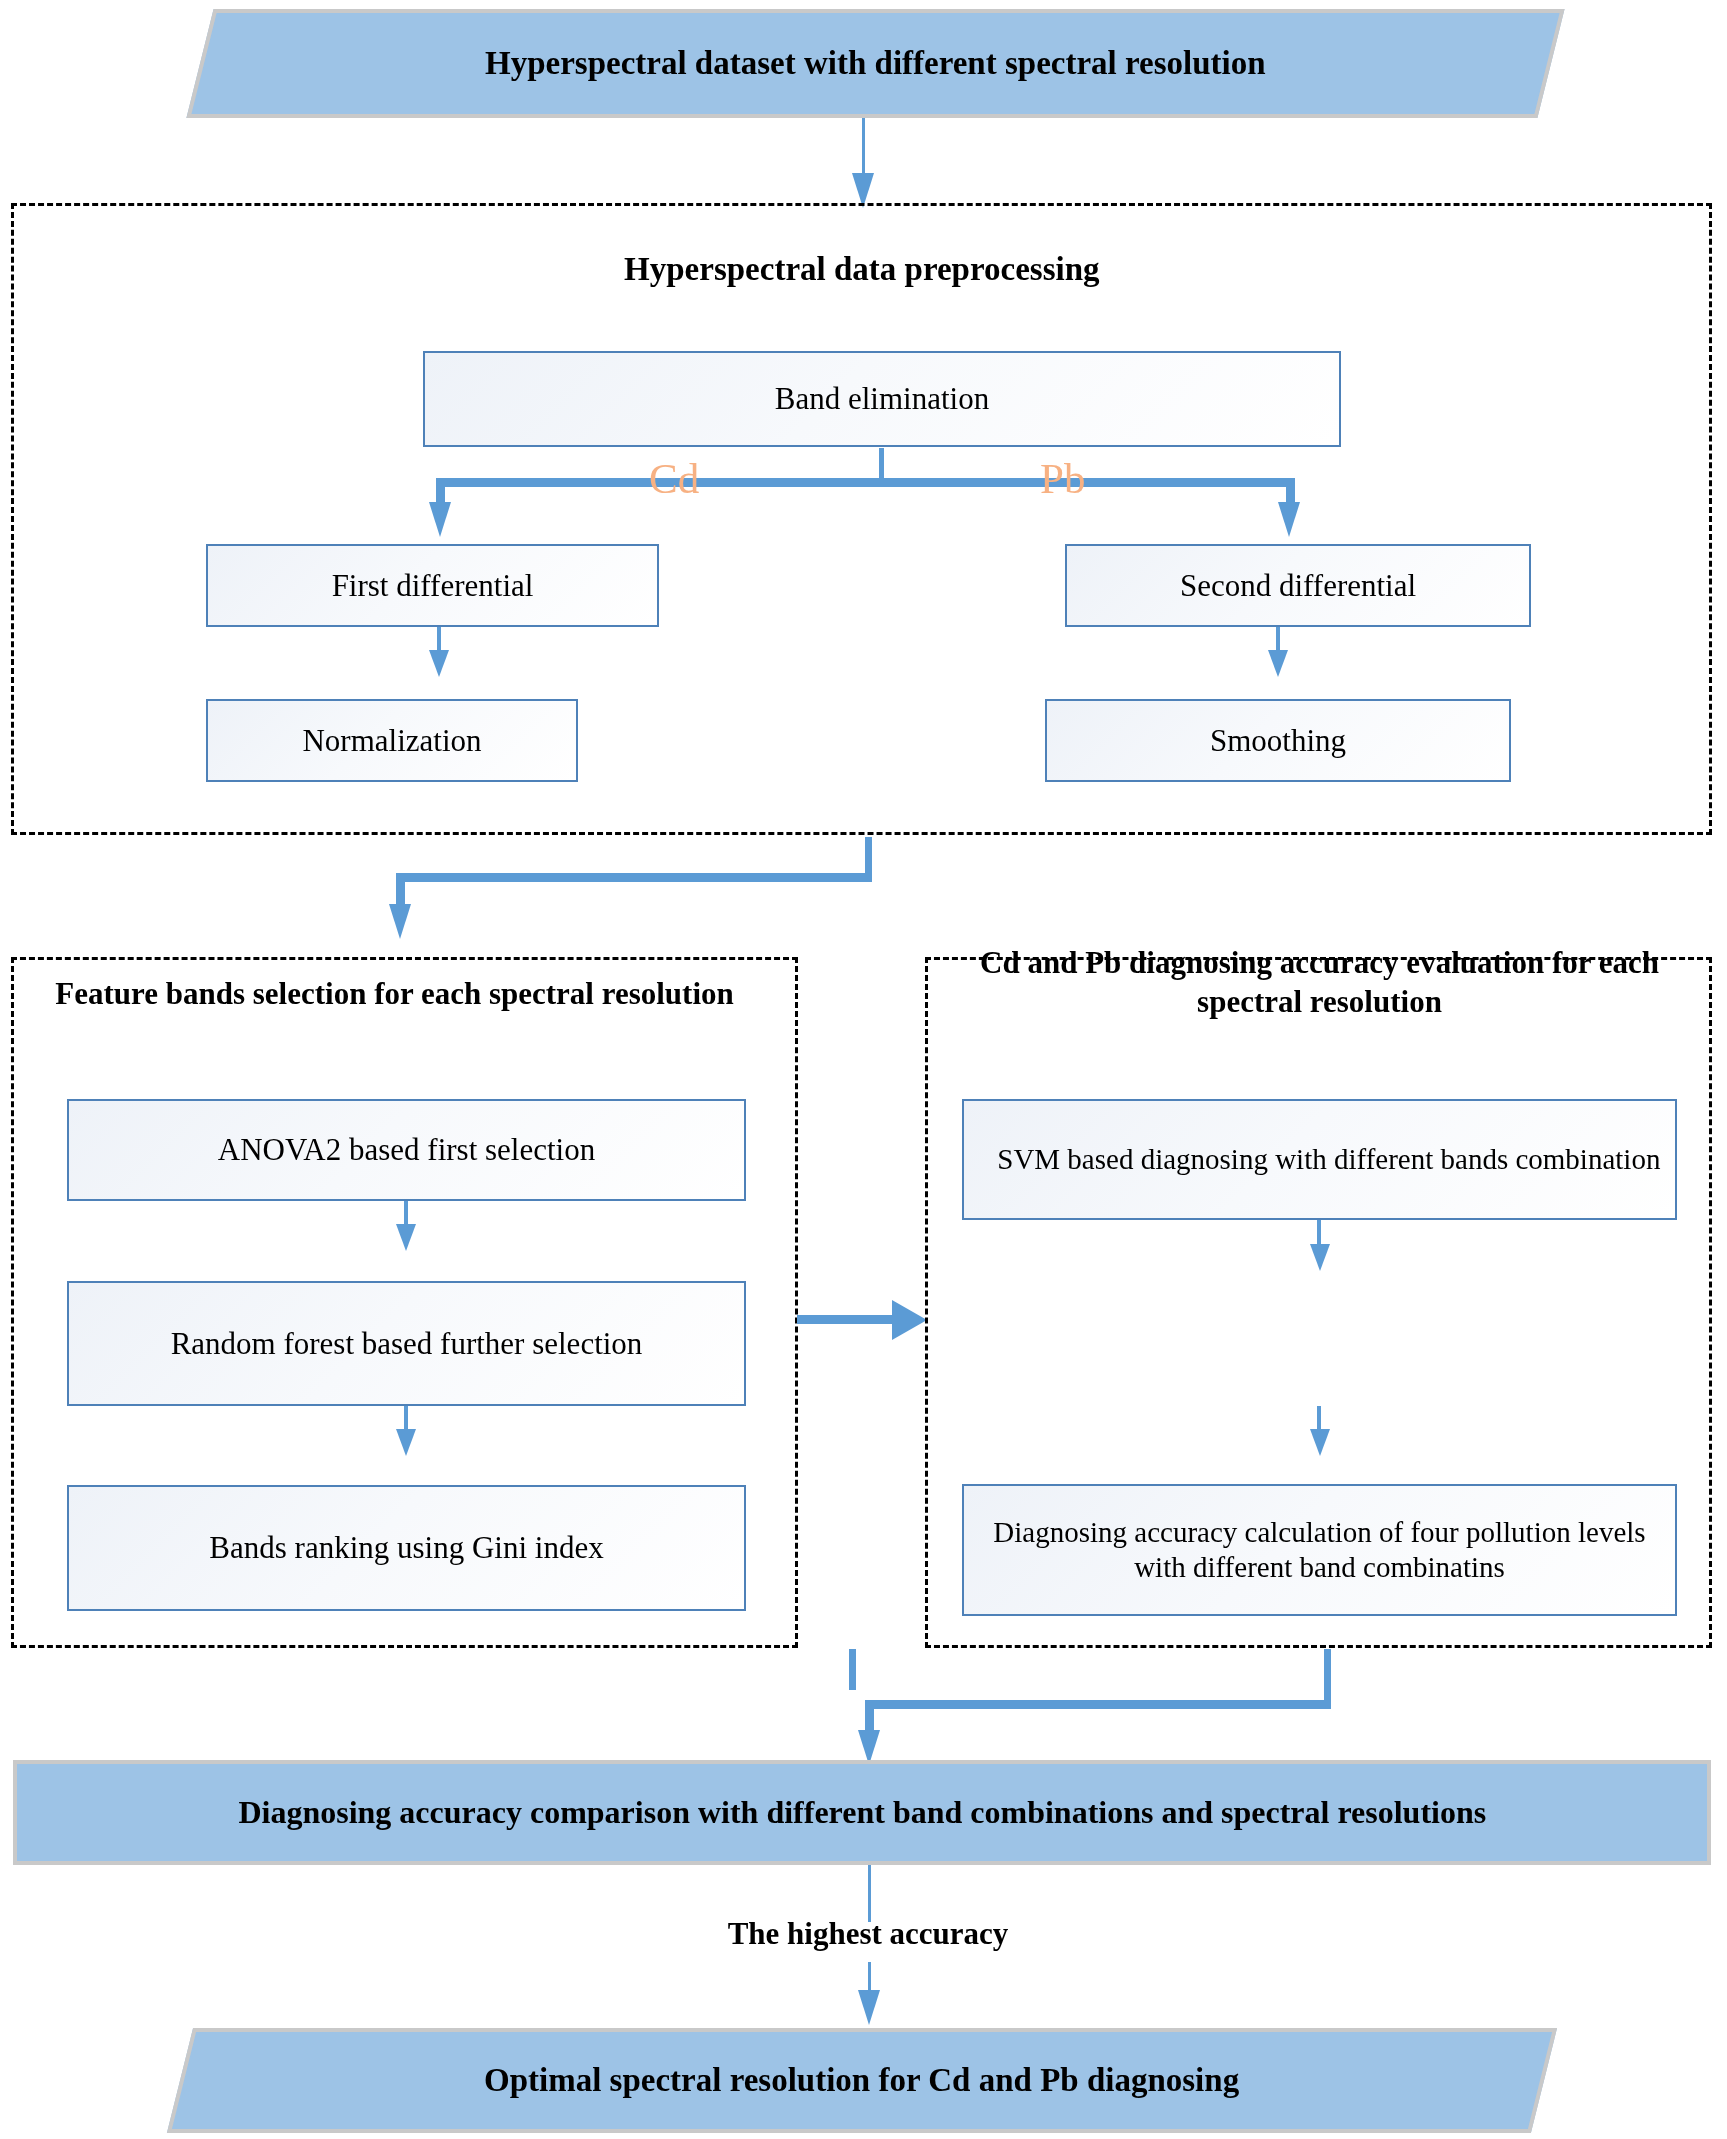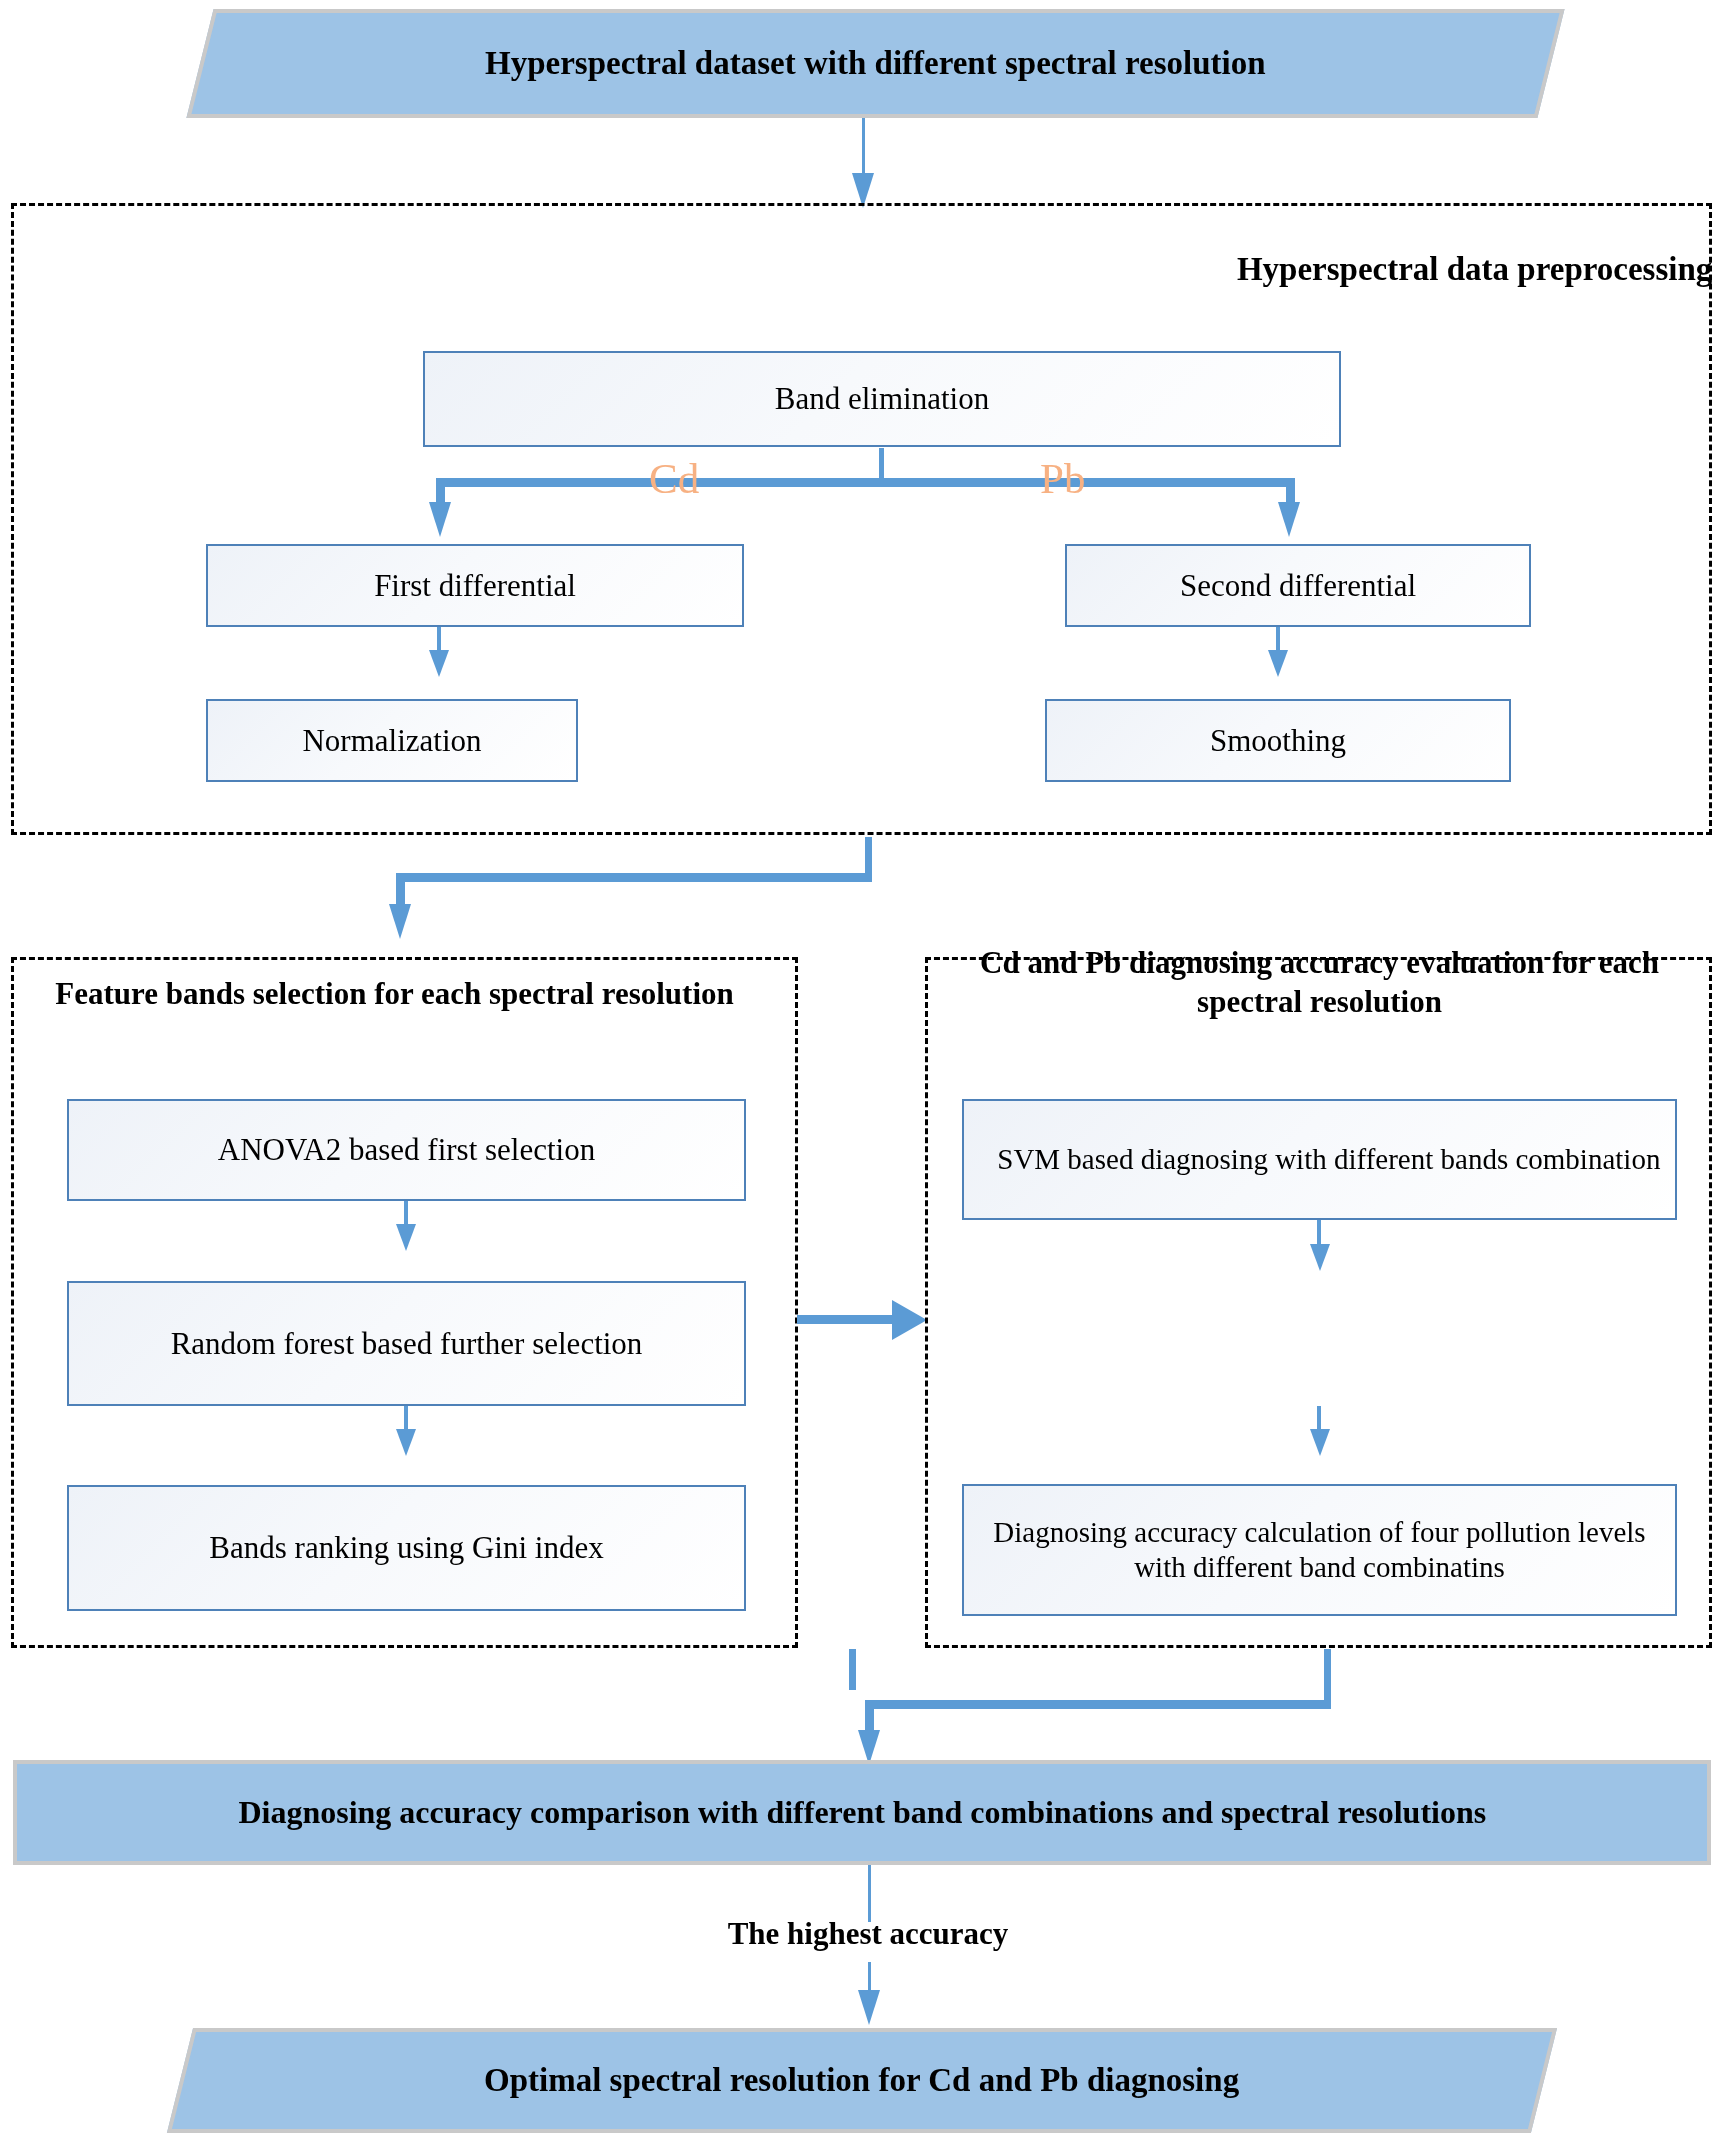--- a/index.html
+++ b/index.html
@@ -39,21 +39,21 @@
   .dframe{
     position:absolute;
     box-sizing:border-box;
     border:3.3px dashed #000000;
     background:transparent;
   }
   .dtitle{
     position:absolute;
     font-weight:bold;
     color:#000;
-    text-align:right;
+    text-align:center;
     line-height:1.25;
   }
 
   
   .vline{position:absolute;background:#5B9BD5;}
   .hline{position:absolute;background:#5B9BD5;}
   .arrow-d{position:absolute;width:0;height:0;
            border-left:11.3px solid transparent;
            border-right:11.3px solid transparent;
            border-top:35px solid #5B9BD5;}
@@ -89,21 +89,21 @@
   <div class="vline" style="left:879px;top:448px;width:5.3px;height:35px;"></div>
   <div class="hline" style="left:436px;top:478px;width:858px;height:8.7px;"></div>
   <div class="vline" style="left:436px;top:478px;width:8.7px;height:31px;"></div>
   <div class="vline" style="left:1286px;top:478px;width:8.7px;height:31px;"></div>
   <div class="arrow-d" style="left:429px;top:502px;"></div>
   <div class="arrow-d" style="left:1278px;top:502px;"></div>
 
   <div class="branchlabel" style="left:602px;top:454px;font-size:43px;margin-left:47px;">Cd</div>
   <div class="branchlabel" style="left:1040px;top:454px;font-size:43px;">Pb</div>
 
-  <div class="pbox" style="left:206px;top:544px;width:538px;height:83px;font-size:31px;text-align:center;">
+  <div class="pbox" style="left:206px;top:544px;width:453px;height:83px;font-size:31px;text-align:center;">
     <span>First differential</span>
   </div>
 
   <div class="pbox" style="left:1045px;top:544px;width:466px;height:83px;font-size:31px;margin-left:20px;">
     <span>Second differential</span>
   </div>
 
   <div class="vline" style="left:437px;top:627px;width:4px;height:37px;"></div>
   <div class="arrow-d small" style="left:429px;top:650px;"></div>
   <div class="vline" style="left:1276px;top:627px;width:4px;height:37px;"></div>

